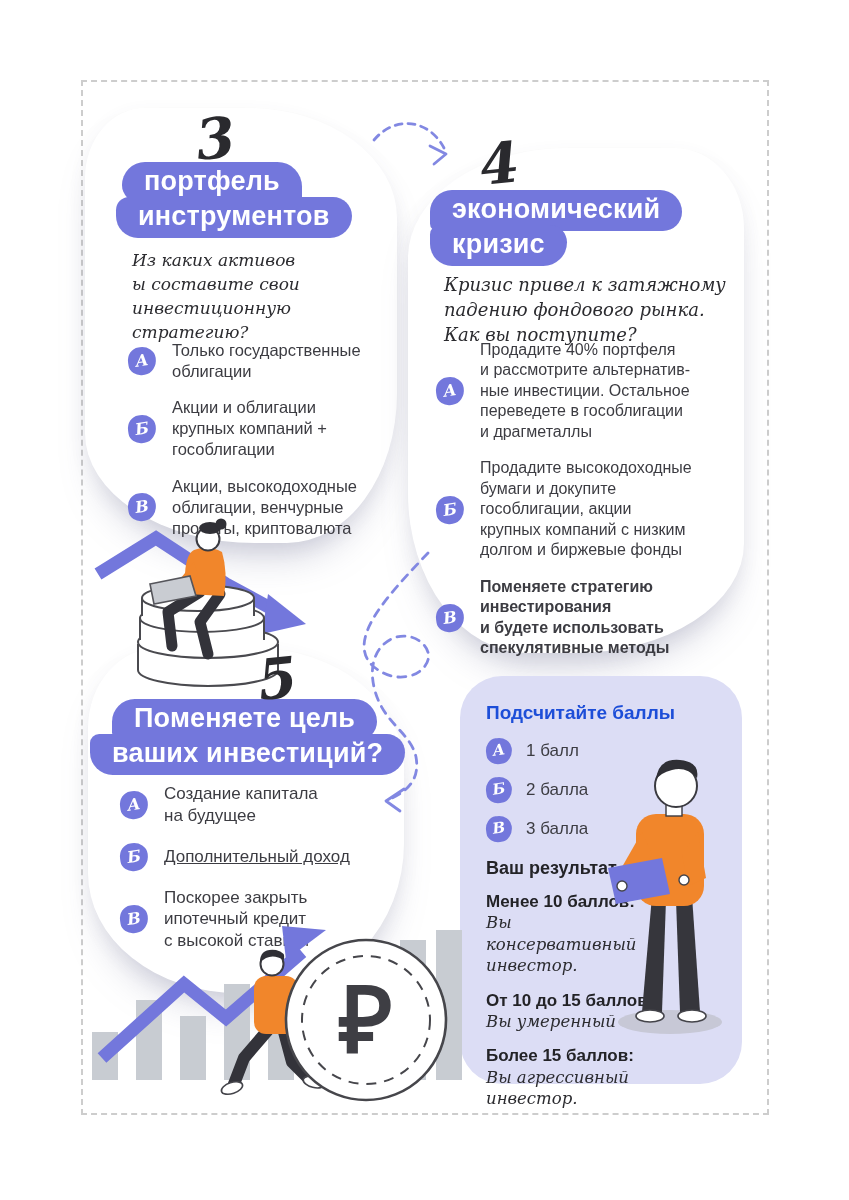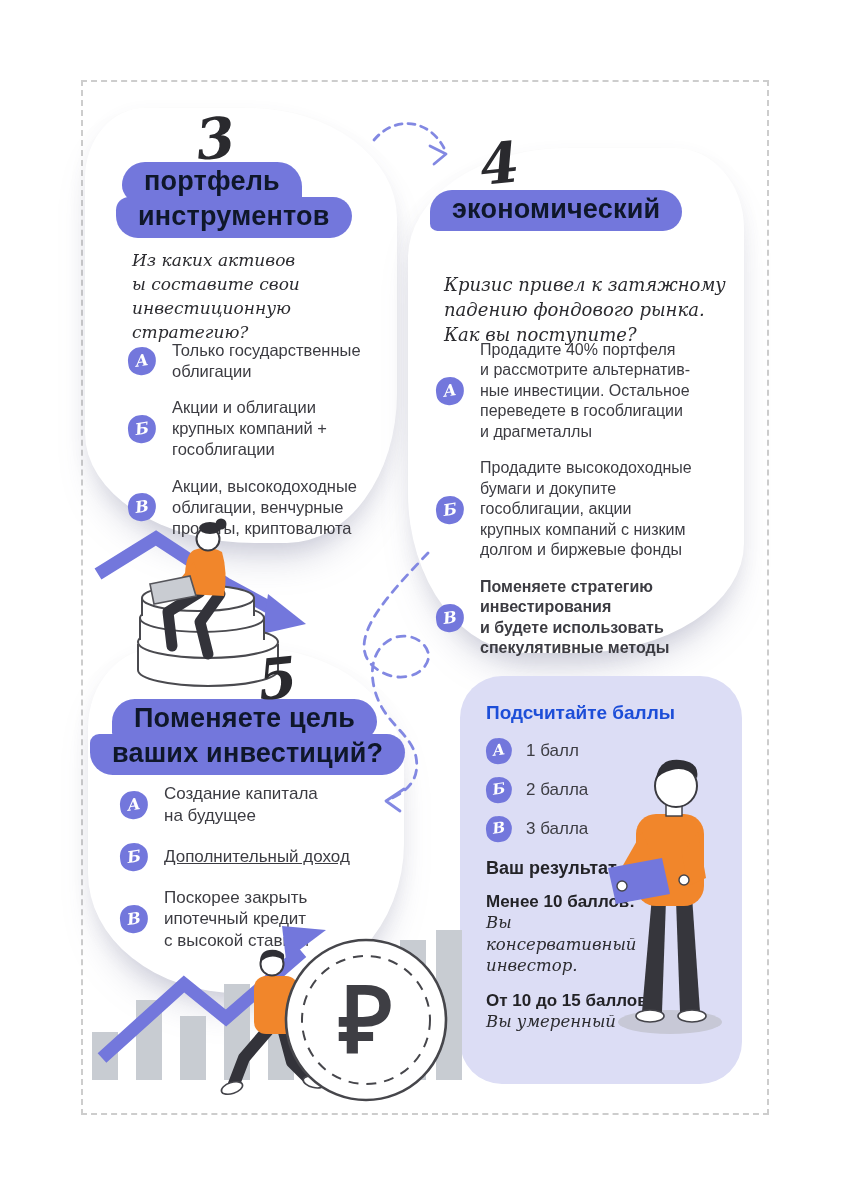--- a/index.html
+++ b/index.html
@@ -24,21 +24,21 @@
     box-shadow:0 26px 40px -18px rgba(110,112,150,.40), 0 6px 18px rgba(90,90,120,.07);}
   .card-q3{left:85px;top:108px;width:312px;height:435px;
     border-radius:60px 150px 110px 170px / 70px 110px 150px 110px;}
   .card-q4{left:408px;top:148px;width:336px;height:505px;
     border-radius:160px 70px 170px 120px / 110px 80px 110px 160px;}
   .card-q5{left:88px;top:648px;width:316px;height:345px;
     border-radius:70px 150px 140px 150px / 80px 120px 150px 120px;}
 
   .big-number{position:absolute;z-index:4;font-family:"DejaVu Serif", serif;font-style:italic;
     font-weight:700;font-size:56px;color:#2A2A2E;transform:rotate(-6deg);line-height:1;}
-  .pill{position:absolute;z-index:3;background:var(--purple);color:#0f172a;font-weight:700;
+  .pill{position:absolute;z-index:3;background:var(--purple);color:#ffffff;font-weight:700;
     letter-spacing:.2px;white-space:nowrap;}
   .pill-lg{font-size:27px;padding:4px 22px 6px;}
   .script{position:absolute;z-index:3;font-family:"DejaVu Serif", serif;font-style:italic;
     font-weight:500;color:#2B2B2F;white-space:pre-line;}
 
   .options{position:absolute;z-index:3;display:flex;flex-direction:column;}
   .opt{display:flex;align-items:center;}
   .opt-circle{flex:0 0 auto;width:28px;height:28px;background:var(--purple);
     border-radius:46% 54% 50% 50% / 52% 48% 58% 42%;color:#fff;text-align:center;
     font-family:"DejaVu Serif", serif;font-style:italic;font-weight:700;font-size:16px;
@@ -93,20 +93,21 @@
       <span class="opt-circle">В</span>
       <span class="opt-text">Акции, высокодоходные
 облигации, венчурные
 проекты, криптовалюта</span>
     </div>
   </div>
 
   <div class="card card-q4"></div>
   <div class="big-number" style="left:480px;top:135px;">4</div>
   <div class="pill pill-lg" style="left:430px;top:190px;border-radius:30px 30px 26px 10px;">экономический</div>
+  <div class="pill pill-lg" style="left:430px;top:225px;border-radius:12px 22px 30px 28px;">кризис</div>
   <div class="script" style="left:444px;top:272px;font-size:18px;line-height:1.4;">Кризис привел к затяжному
 падению фондового рынка.
 Как вы поступите?</div>
   <div class="options" style="left:436px;top:340px;width:300px;gap:16px;">
     <div class="opt">
       <span class="opt-circle">А</span>
       <span class="opt-text" style="font-size:16px;">Продадите 40% портфеля
 и рассмотрите альтернатив-
 ные инвестиции. Остальное
 переведете в гособлигации
@@ -166,20 +167,24 @@
       <span class="opt-text">3 балла</span>
     </div>
     <div class="result-title">Ваш результат</div>
     <div class="result-block narrow">
       <div class="result-range">Менее 10 баллов:</div>
       <div class="result-desc">Вы консервативный инвестор.</div>
     </div>
     <div class="result-block">
       <div class="result-range">От 10 до 15 баллов:</div>
       <div class="result-desc">Вы умеренный инвестор.</div>
+    </div>
+    <div class="result-block">
+      <div class="result-range">Более 15 баллов:</div>
+      <div class="result-desc">Вы агрессивный инвестор.</div>
     </div>
 
     <svg class="illus" style="right:4px;top:52px;" width="132" height="312" viewBox="0 0 132 312">
       <ellipse cx="64" cy="294" rx="52" ry="12" fill="#C7C8D6"></ellipse>
       <path d="M46,168 L36,284 L56,284 L60,172 Z" fill="#36363C"></path>
       <path d="M70,172 L74,284 L94,284 L86,168 Z" fill="#36363C"></path>
       <ellipse cx="44" cy="288" rx="14" ry="6" fill="#fff" stroke="#44444A" stroke-width="1.6"></ellipse>
       <ellipse cx="86" cy="288" rx="14" ry="6" fill="#fff" stroke="#44444A" stroke-width="1.6"></ellipse>
       <rect x="30" y="86" width="68" height="92" rx="20" fill="#F1862B"></rect>
       <path d="M36,104 L12,146 L26,160 L46,126 Z" fill="#F1862B"></path>

